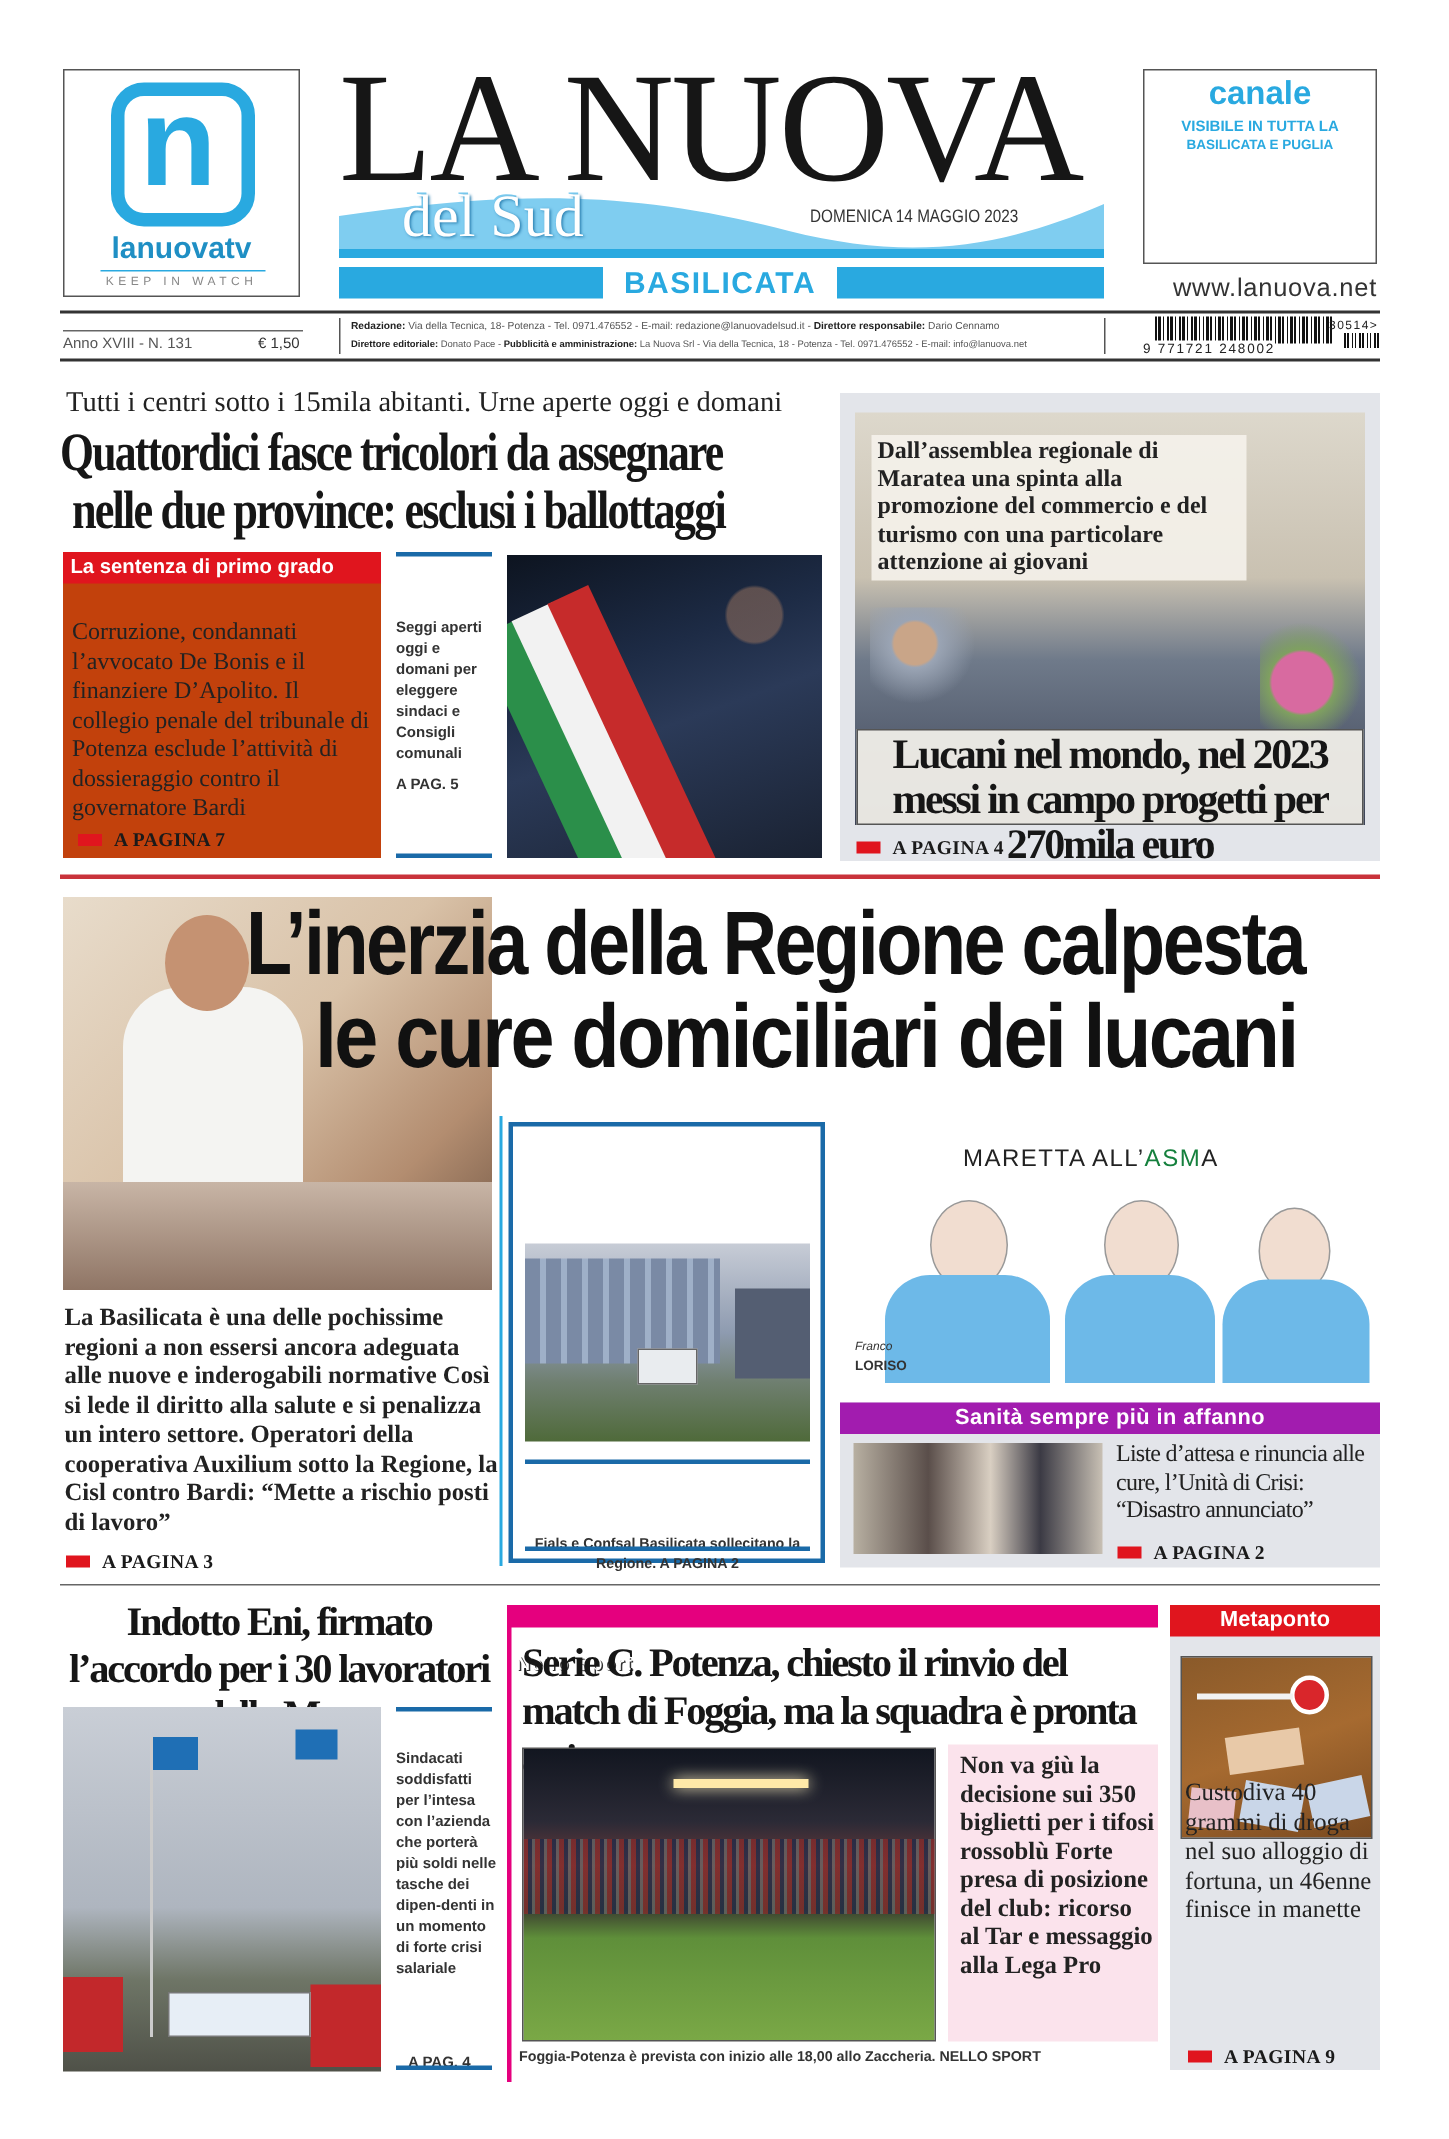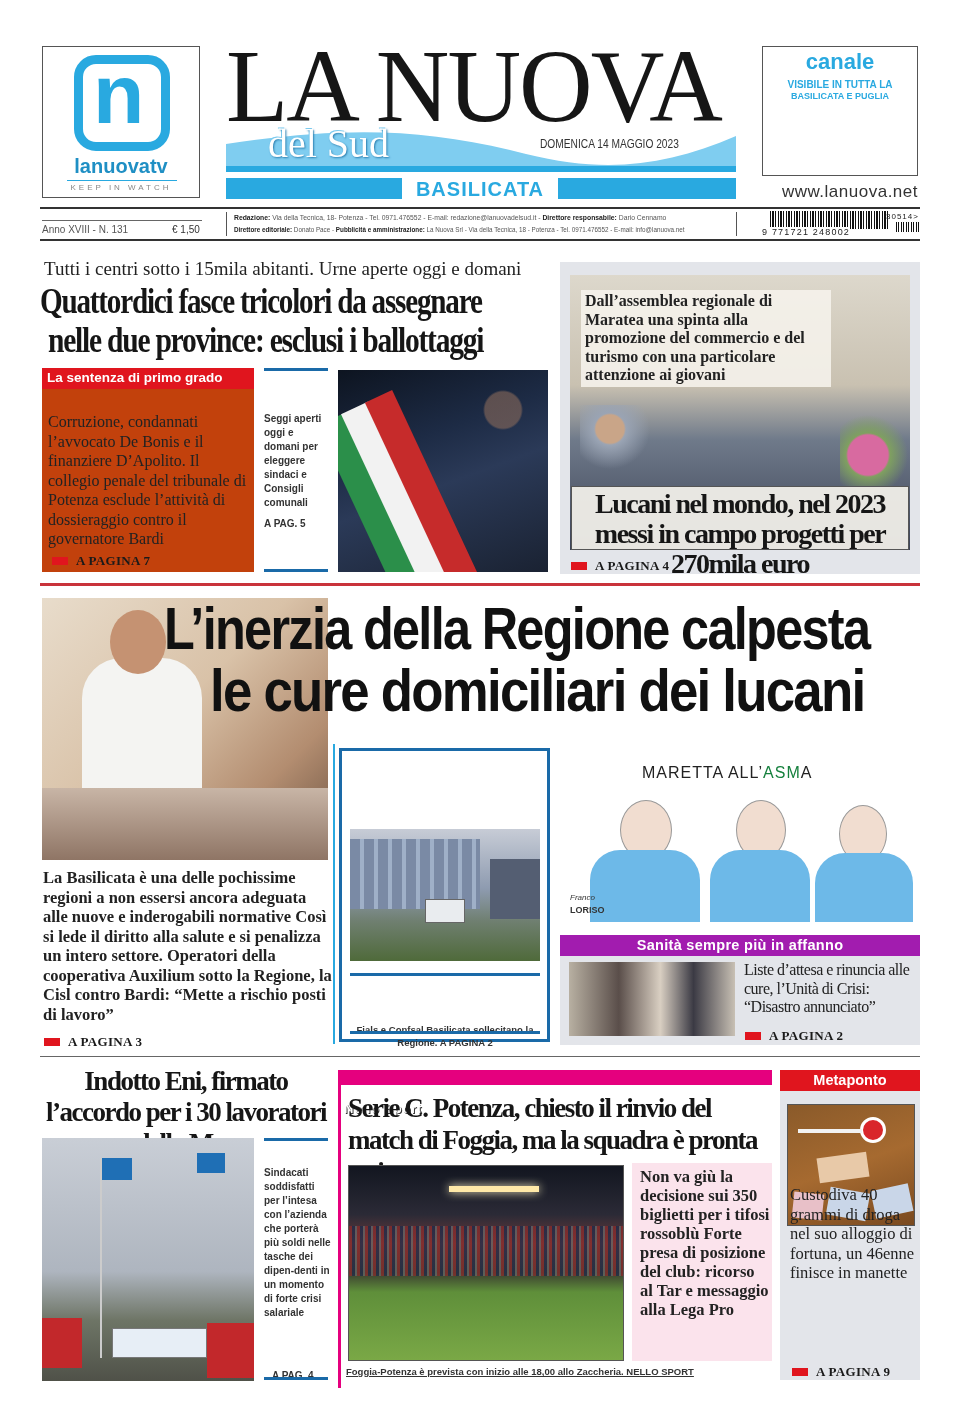--- a/index.html
+++ b/index.html
@@ -163,21 +163,21 @@
 <div class="abs sans" style="left:338px;top:1070px;width:434px;height:15px;background:#e5007e;">
   <span style="position:absolute;left:6px;top:-1px;color:#fff;font-weight:bold;font-size:13px;letter-spacing:0.8px;text-shadow:1px 1px 0 #333;margin-top:32px;">Nello Sport</span>
 </div>
 <div class="abs serif" style="left:348px;top:1092px;width:426px;font-size:27px;font-weight:bold;letter-spacing:-1.5px;line-height:32px;color:#161616;">Serie C. Potenza, chiesto il rinvio del match di Foggia, ma la squadra è pronta a giocare</div>
 <div class="abs photo" style="left:348px;top:1165px;width:276px;height:196px;background:linear-gradient(180deg,#121620 0%,#2b2a36 25%,#6a3a3a 40%,#3b3e30 55%,#5f8f3a 65%,#7aa846 100%);border:1px solid #555;">
   <div class="abs" style="left:100px;top:20px;width:90px;height:6px;background:#ffe9a8;box-shadow:0 0 10px #fff3c4;"></div>
   <div class="abs" style="left:0;top:60px;width:276px;height:50px;background:repeating-linear-gradient(90deg,#8c2a2a 0 3px,#1e2a4a 3px 6px,#6a6a6a 6px 8px);opacity:0.7;"></div>
 </div>
 <div class="abs" style="left:632px;top:1163px;width:140px;height:198px;background:#fbe3ec;"></div>
 <div class="abs serif" style="left:640px;top:1167px;width:130px;font-size:16.5px;font-weight:bold;line-height:19px;color:#222;">Non va giù la decisione sui 350 biglietti per i tifosi rossoblù Forte presa di posizione del club: ricorso al Tar e messaggio alla Lega Pro</div>
-<div class="abs sans" style="left:346px;top:1366px;width:430px;font-size:9.5px;font-weight:bold;color:#333;white-space:nowrap;text-decoration:underline;">Foggia-Potenza è prevista con inizio alle 18,00 allo Zaccheria. NELLO SPORT</div>
+<div class="abs sans" style="left:346px;top:1366px;width:430px;font-size:9.5px;font-weight:bold;color:#333;white-space:nowrap;">Foggia-Potenza è prevista con inizio alle 18,00 allo Zaccheria. NELLO SPORT</div>
 
 <div class="abs" style="left:780px;top:1070px;width:140px;height:310px;background:#e3e5ea;"></div>
 <div class="abs sans" style="left:780px;top:1070px;width:140px;height:21px;background:#e0151e;color:#fff;font-weight:bold;font-size:14.5px;text-align:center;line-height:21px;">Metaponto</div>
 <div class="abs photo" style="left:787px;top:1104px;width:128px;height:122px;background:linear-gradient(160deg,#8a5a2a 0%,#a66a30 50%,#7a4a20 100%);border:1px solid #555;">
   <div class="abs" style="left:72px;top:12px;width:26px;height:26px;background:#d9262b;border-radius:50%;border:3px solid #fff;"></div>
   <div class="abs" style="left:10px;top:24px;width:64px;height:4px;background:#f2f2f2;"></div>
   <div class="abs" style="left:30px;top:50px;width:50px;height:25px;background:#e8c9a8;transform:rotate(-8deg);"></div>
   <div class="abs" style="left:40px;top:85px;width:40px;height:28px;background:#c9d6e8;transform:rotate(10deg);"></div>
   <div class="abs" style="left:85px;top:82px;width:38px;height:28px;background:#c9d6e8;transform:rotate(-12deg);"></div>
   <div class="abs" style="left:5px;top:88px;width:30px;height:26px;background:#e8c0c8;transform:rotate(6deg);"></div>

